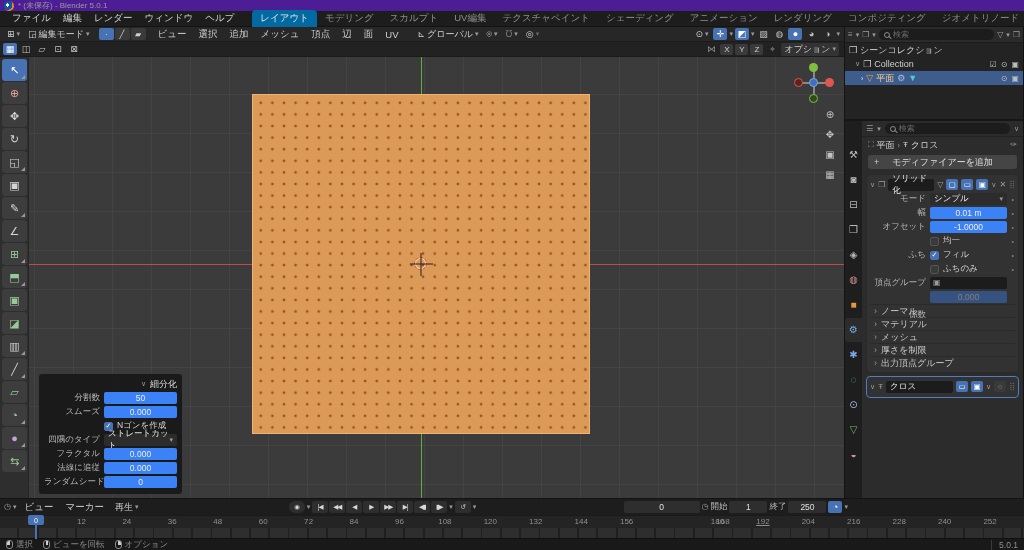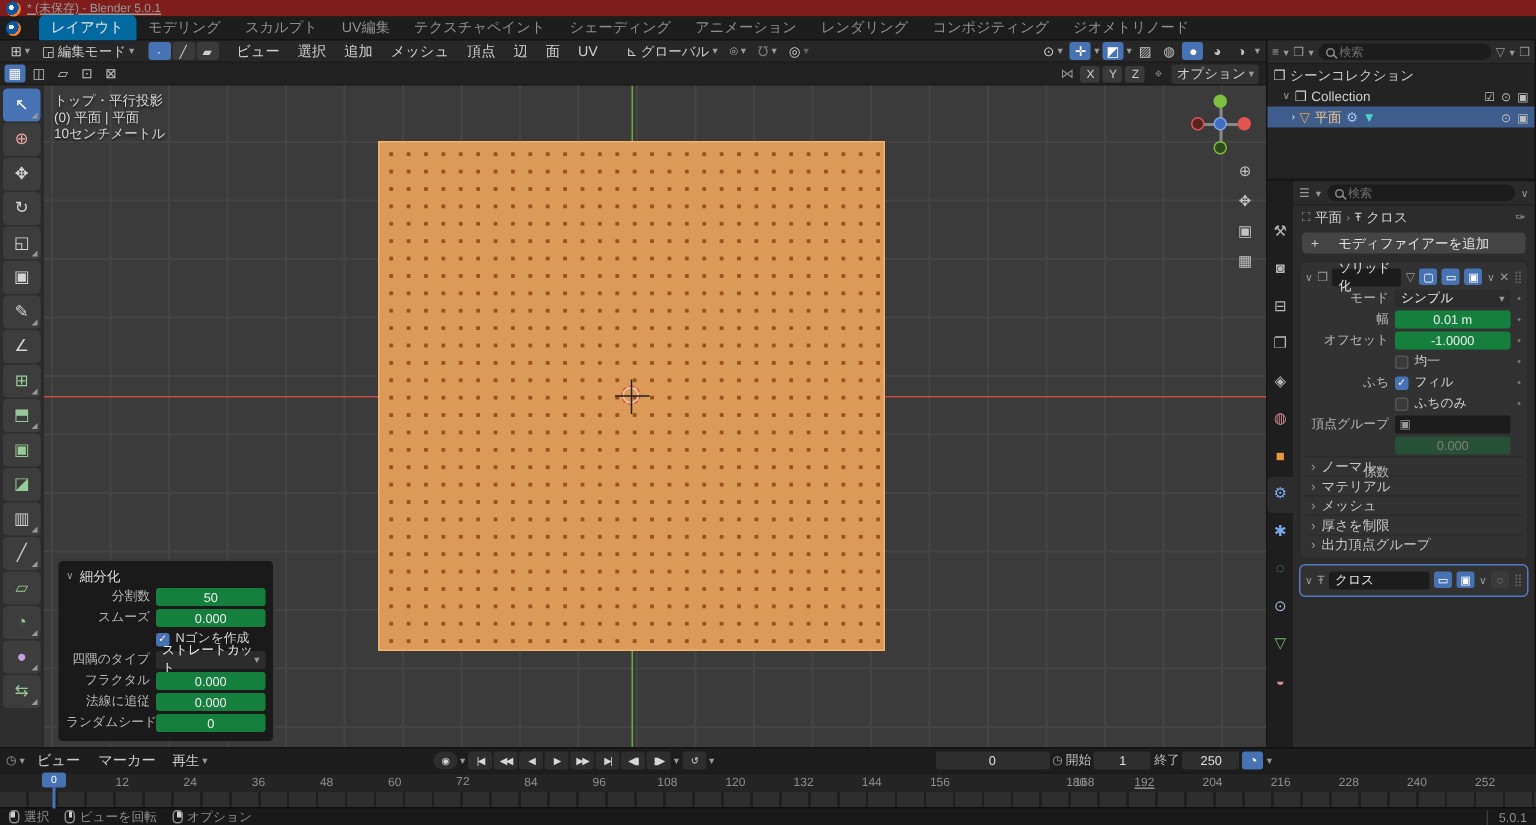--- a/index.html
+++ b/index.html
@@ -2,22 +2,22 @@
 <html><head>
 <meta charset="utf-8">
 <style>
   * { margin:0; padding:0; box-sizing:border-box; }
   html,body { width:1024px; height:550px; overflow:hidden; background:#111;
     font-family:"Liberation Sans","DejaVu Sans",sans-serif; font-size:10px; color:#c9c9c9;
     -webkit-user-select:none; user-select:none; }
   .row { display:flex; align-items:center; }
 
   
-  #titlebar { height:11px; background:#7f1d1d; display:flex; align-items:center; padding-left:4px;
-    font-size:8px; color:#9a9a9a; gap:4px;text-decoration:underline; }
+  #titlebar { height:11px; background:#4c1d95; display:flex; align-items:center; padding-left:4px;
+    font-size:8px; color:#9a9a9a; gap:4px; }
   #topbar { height:16px; background:#1d1d1d; display:flex; align-items:center; padding:0 4px; gap:2px;
     border-bottom:1px solid #131313; }
   .blender-logo { width:10px; height:10px; border-radius:50%;
     background:radial-gradient(circle at 35% 40%, #fff 0 18%, #0a57a3 19% 55%, #ff7f23 56%); }
   .menu-item { padding:0 6px; font-size:9.5px; color:#cfcfcf; border-radius:3px; white-space:nowrap; }
   #tabs { display:flex; margin-left:10px; height:16px; align-items:flex-end; }
   .ws-tab { padding:2px 8px; font-size:9.5px; color:#8f8f8f; border-radius:4px 4px 0 0; white-space:nowrap; }
   .ws-tab.active { background:#0369a1; color:#e5e5e5; }
   .mini-ic { font-size:8px; color:#9a9a9a; line-height:1; }
 
@@ -71,24 +71,24 @@
   #nav-gizmo { position:absolute; right:10px; top:6px; width:40px; height:40px; }
   #nav-gizmo .axl { position:absolute; background:#888; }
   .ball { position:absolute; width:9px; height:9px; border-radius:50%; font-size:0; }
   #vp-sideicons { position:absolute; right:7px; top:50px; display:flex; flex-direction:column; gap:6px; }
   #vp-sideicons .si { width:14px; height:14px; display:flex; align-items:center; justify-content:center;
     color:#c2c2c2; font-size:10px; }
 
   
   #op-panel { position:absolute; left:38px; bottom:3px; width:145px; background:rgba(24,24,24,.93);
     border:1px solid #3a3a3a; border-radius:4px; padding:3px 5px 5px; }
-  #op-title { display:flex; gap:4px; align-items:center; font-size:9px; color:#dedede; height:14px; }
+  #op-title { display:flex; gap:4px; align-items:center; font-size:9px; color:#dedede; height:14px;justify-content:flex-end; }
   .prow { display:flex; align-items:center; height:14px; gap:4px; }
   .plabel { text-align:right; font-size:8.5px; color:#b9b9b9; white-space:nowrap; }
-  .fld { flex:1; background:#15803d; border-radius:2px; height:12px; display:flex; align-items:center;
+  .fld { flex:1; background:#3b82f6; border-radius:2px; height:12px; display:flex; align-items:center;
     justify-content:center; font-size:8.5px; color:#eee; }
   .fld.dd { justify-content:space-between; padding:0 4px; background:#2c2c2c; }
   .fld.dark { background:#1c1c1c; justify-content:flex-start; padding:0 3px; }
   .fld.dis { opacity:.4; }
   .chkwrap { flex:1; display:flex; align-items:center; gap:4px; }
   .chk { width:9px; height:9px; border-radius:2px; background:#3a3a3a; border:1px solid #555;
     display:flex; align-items:center; justify-content:center; font-size:7px; color:#fff; }
   .chk.on { background:#4772b3; border-color:#4772b3; }
   .chklab { font-size:8.5px; color:#d5d5d5; white-space:nowrap; }
 
@@ -167,20 +167,27 @@
 </head>
 <body>
 
 <div id="titlebar">
   <div class="blender-logo"></div>
   <span>* (未保存) - Blender 5.0.1</span>
 </div>
 
 <div id="topbar">
   <div class="blender-logo"></div>
+  <div id="top-menus" class="row">
+      <span class="menu-item">ファイル</span>
+      <span class="menu-item">編集</span>
+      <span class="menu-item">レンダー</span>
+      <span class="menu-item">ウィンドウ</span>
+      <span class="menu-item">ヘルプ</span>
+    </div>
   <div id="tabs">
       <span class="ws-tab active">レイアウト</span>
       <span class="ws-tab">モデリング</span>
       <span class="ws-tab">スカルプト</span>
       <span class="ws-tab">UV編集</span>
       <span class="ws-tab">テクスチャペイント</span>
       <span class="ws-tab">シェーディング</span>
       <span class="ws-tab">アニメーション</span>
       <span class="ws-tab">レンダリング</span>
       <span class="ws-tab">コンポジティング</span>
@@ -340,25 +347,20 @@
             <span class="glyph" style="color: rgb(152, 201, 152);">◔</span>
           </div>
           <div class="tool corner">
             <span class="glyph" style="color: rgb(201, 160, 220);">●</span>
           </div>
           <div class="tool corner">
             <span class="glyph" style="color: rgb(152, 201, 152);">⇆</span>
           </div>
         </div>
 
-      <div id="vp-overlay-text">
-        <div>トップ・平行投影</div>
-        <div>(0) 平面 | 平面</div>
-        <div>10センチメートル</div>
-      </div>
 
       <div id="nav-gizmo">
         <div class="axl" style="left:19px;top:6px;width:2px;height:28px"></div>
         <div class="axl" style="left:6px;top:19px;width:28px;height:2px"></div>
         <div class="ball" style="left:15px;top:0;background:#7fbf3f"></div>
         <div class="ball" style="left:15px;bottom:0;background:#2f4a1f;border:1.5px solid #7fbf3f"></div>
         <div class="ball" style="left:0;top:15px;background:#5a2320;border:1.5px solid #e0564e"></div>
         <div class="ball" style="right:0;top:15px;background:#e0564e"></div>
         <div class="ball" style="left:15px;top:15px;background:#3f6fbf;border:1.5px solid #7fa8e0"></div>
       </div>

